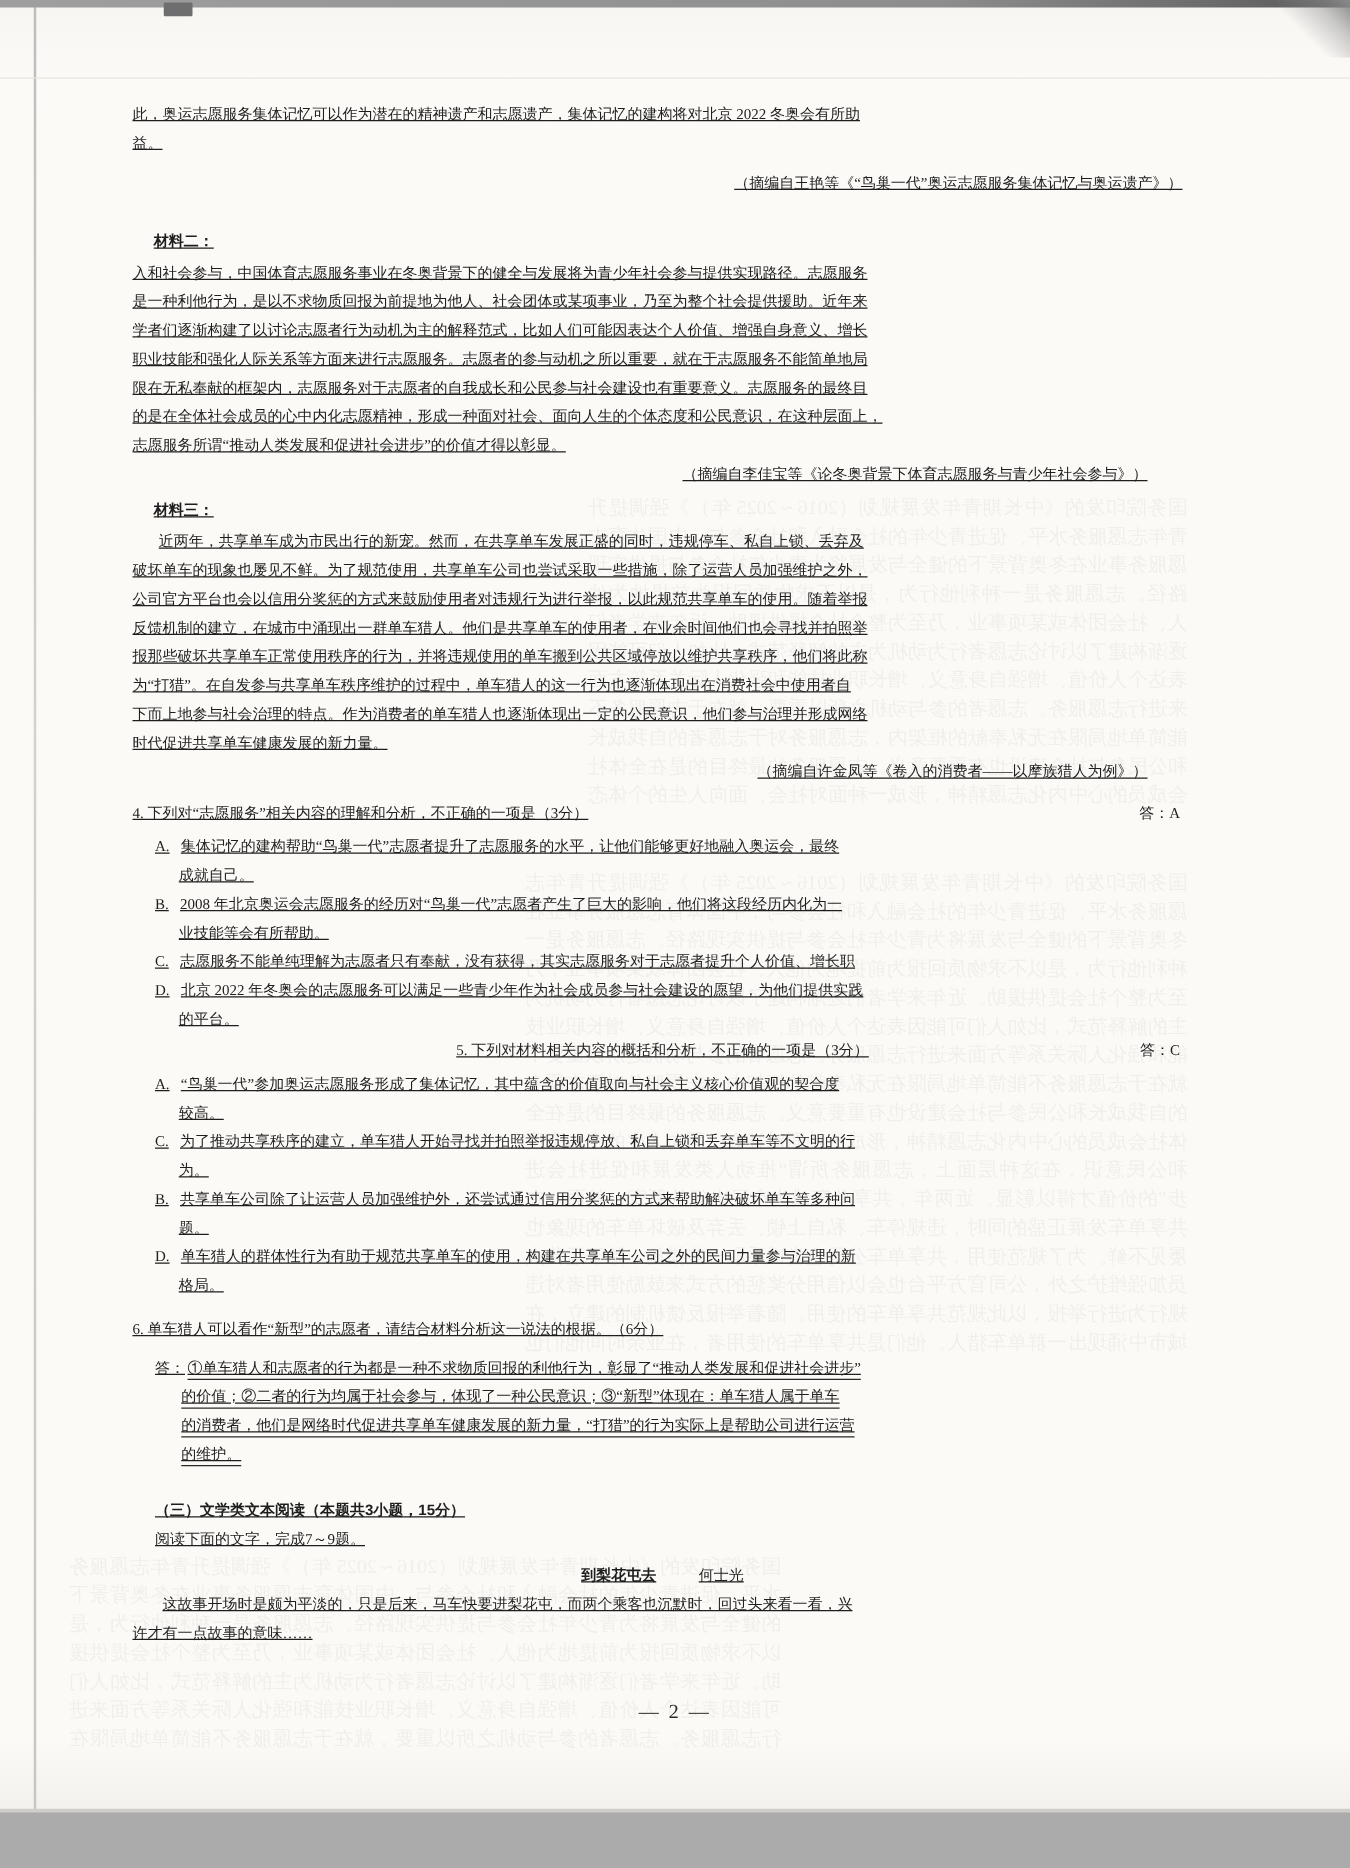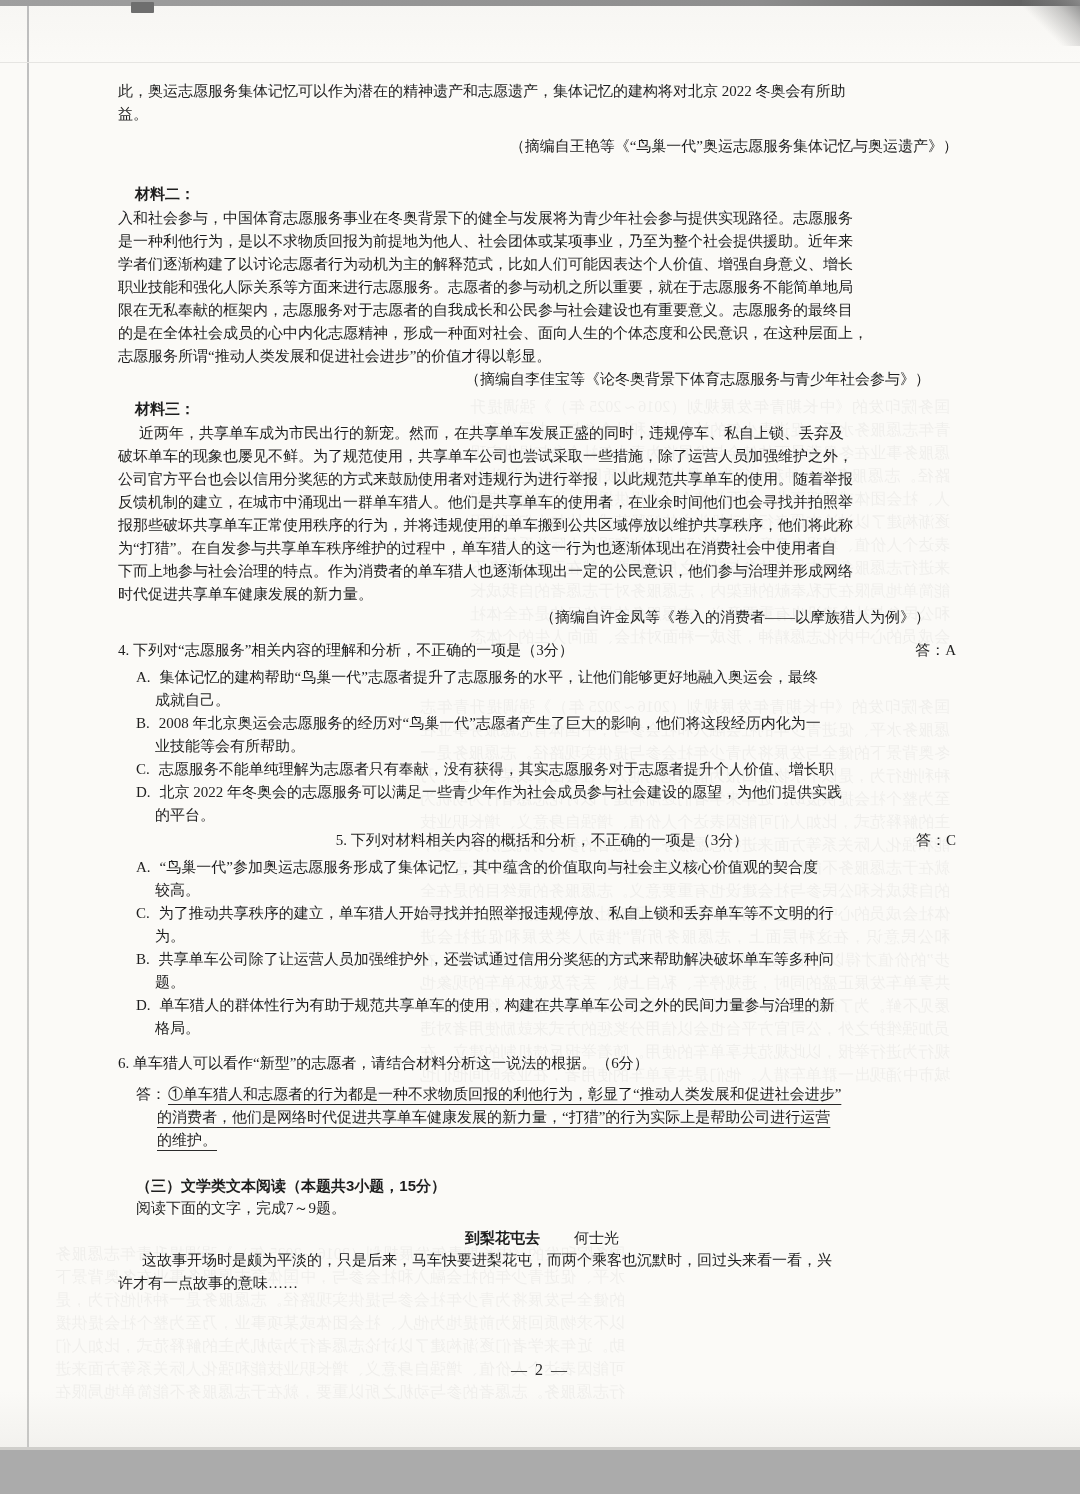--- a/index.html
+++ b/index.html
@@ -17,22 +17,22 @@
     background:linear-gradient(to right,#9f9f9f,#8d8d8d 70%,#5f5f5f 97%,#4c4c4c);}
   .corner-shadow{position:absolute;top:0;right:0;width:58px;height:46px;
     background:linear-gradient(225deg,#8a8a8a 0%,rgba(140,140,140,.45) 28%,rgba(160,160,160,0) 62%);}
   .binding-tab{position:absolute;top:2px;left:131px;width:23px;height:11px;background:#6e6e6e;border-radius:1px;}
   .crease-line{position:absolute;left:27px;top:5px;width:2px;height:1444px;
     background:linear-gradient(180deg,#bdbdbd,#d2d2d0 40%,#c6c6c4);}
   .scanline{position:absolute;left:0;top:62px;width:1080px;height:1px;background:#e6e5e2;}
   .bottom-edge{position:absolute;left:0;top:1447px;width:1080px;height:3px;background:#cfcecb;}
 
   .content{
-    position:absolute;left:118px;top:80px;width:848px;
-    font-size:15px;line-height:23px;
+    position:absolute;left:106px;top:80px;width:848px;
+    font-size:12px;line-height:23px;text-decoration:underline;
   }
   .tline{white-space:nowrap;height:23px;}
   .findent{padding-left:21px;}
   .src{text-align:right;padding-right:8px;}
   .src.inner{padding-right:36px;}
   .src1{margin-top:9px;}
   .m-heading{margin-top:24px;padding-left:17px;font-weight:700;
     font-family:"Liberation Sans","DejaVu Sans",sans-serif;}
   .m-heading.m3{margin-top:6px;}
   .para{margin-top:2px;}
@@ -159,20 +159,21 @@
   </div>
 
   <div class="tline stem stem6">
     <span>6. 单车猎人可以看作“新型”的志愿者，请结合材料分析这一说法的根据。（6分）</span>
   </div>
   <div class="answer6">
     <div class="tline a1">
       <span class="ans-label">答：</span><span class="uline">①单车猎人和志愿者的行为都是一种不求物质回报的利他行为，彰显了“推动人类发展和促进社会进步”</span>
     </div>
     <div class="a-cont">
+        <div class="tline">的价值；②二者的行为均属于社会参与，体现了一种公民意识；③“新型”体现在：单车猎人属于单车</div>
         <div class="tline">的消费者，他们是网络时代促进共享单车健康发展的新力量，“打猎”的行为实际上是帮助公司进行运营</div>
         <div class="tline">的维护。</div>
       </div>
   </div>
 
   <div class="tline sec-heading">（三）文学类文本阅读（本题共3小题，15分）</div>
   <div class="tline instruction">阅读下面的文字，完成7～9题。</div>
   <div class="tline story-title-line">
     <span class="story-title">到梨花屯去</span><span class="story-author">何士光</span>
   </div>

